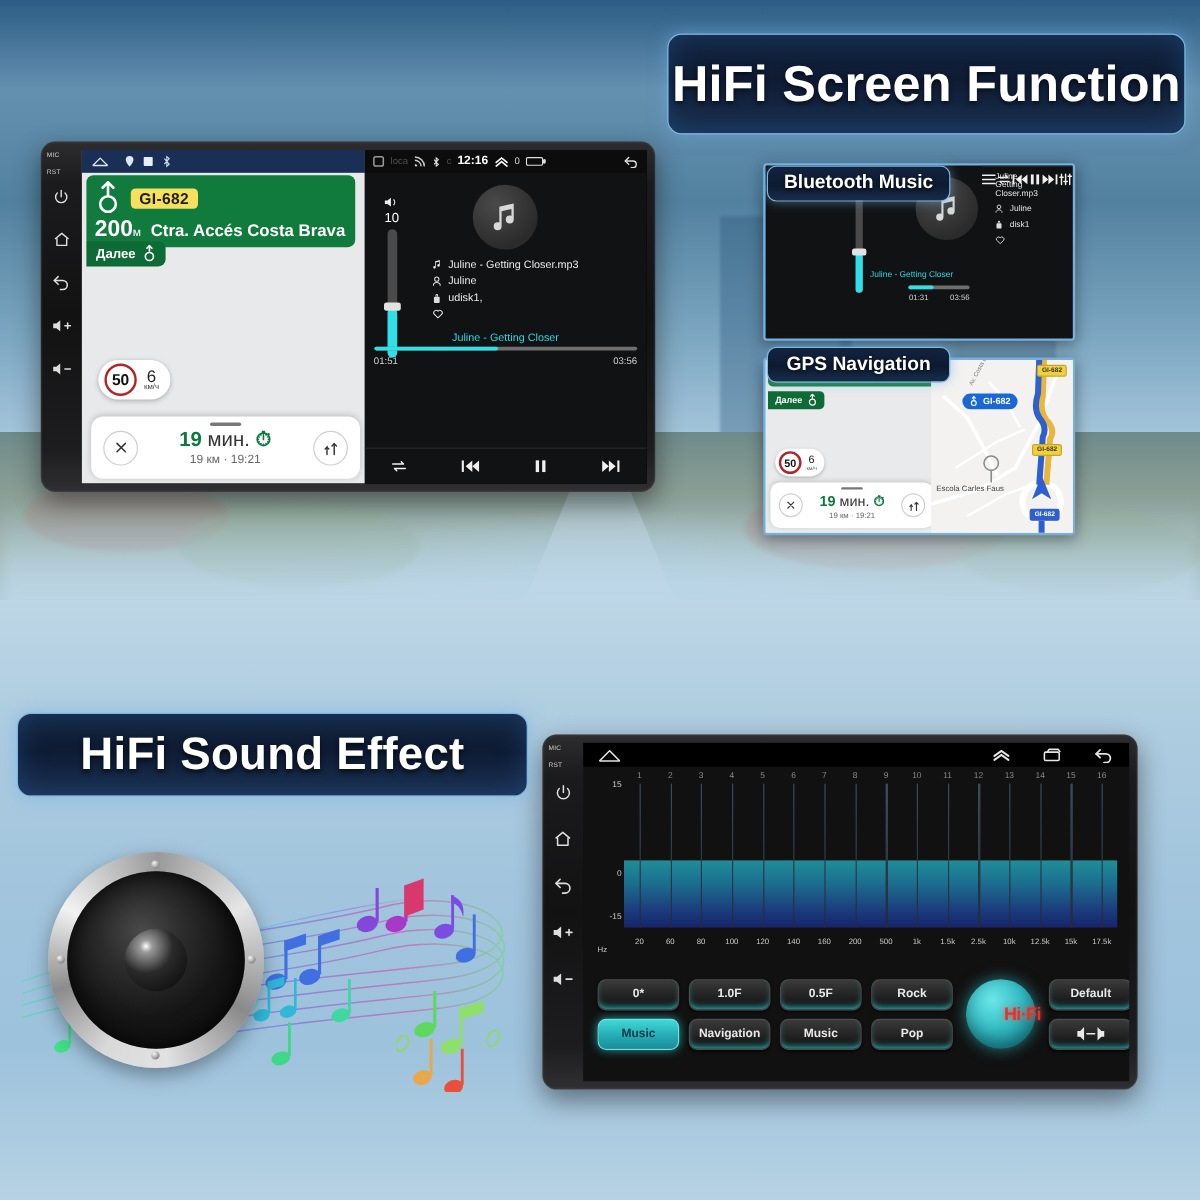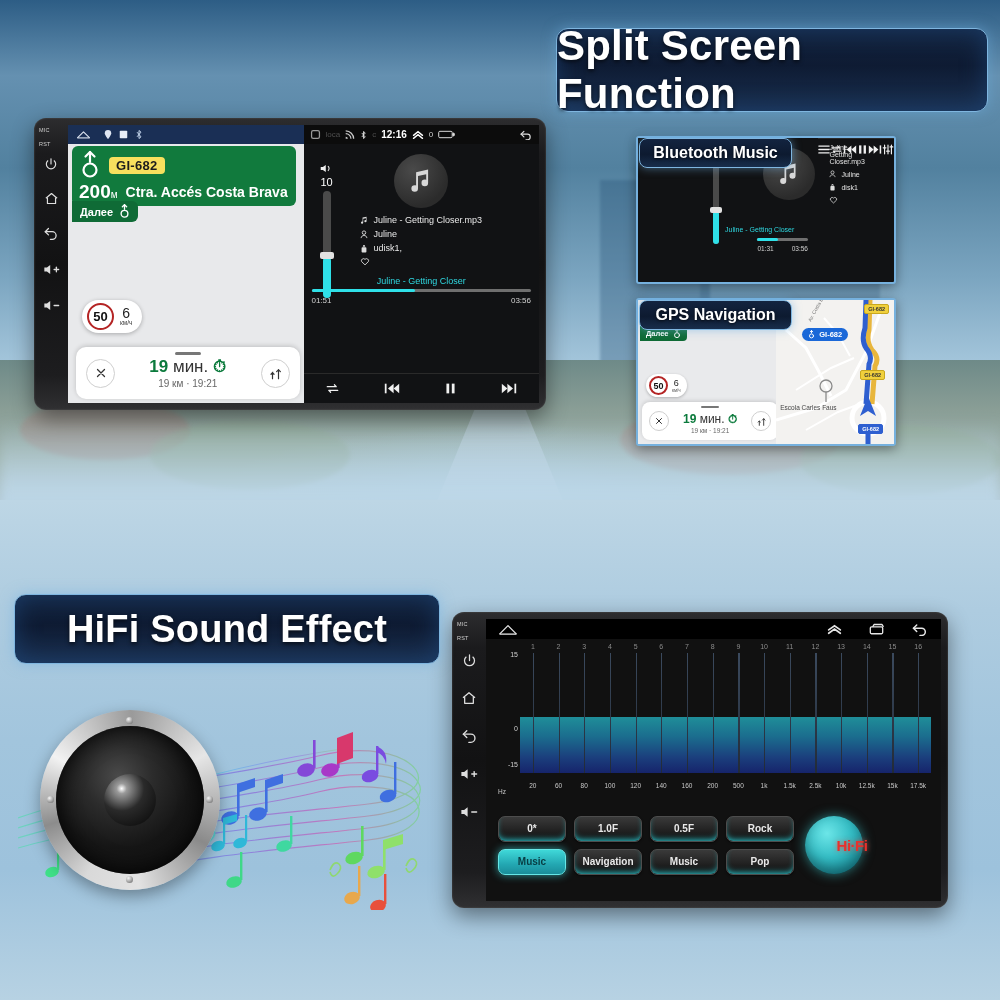--- a/index.html
+++ b/index.html
@@ -72,21 +72,21 @@
   .mini-banner {
     position:absolute; z-index:9;
     border-radius:8px;
     background: linear-gradient(180deg,#132440 0%,#0d1a30 55%,#182d4b 100%);
     border:1.5px solid #7fb6e0;
     box-shadow:0 0 10px rgba(110,175,225,.55);
     display:flex; align-items:center; justify-content:center;
   }
   .mini-banner span { color:#fff; font-weight:bold; font-size:16px; text-shadow:0 1px 3px rgba(0,0,0,.7); }
   #mini-bt { left:639px; top:138px; width:153px; height:30px; }
-  #mini-gps { left:639px; top:300px; width:153px; height:30px; }
+  #mini-gps { left:639px; top:289px; width:153px; height:30px; }
 
   
   .head-unit {
     position:absolute; z-index:5;
     background: linear-gradient(180deg,#2d2d2f 0%,#1b1b1d 12%,#121213 50%,#1d1d1f 88%,#303032 100%);
     border-radius:12px;
     box-shadow: 0 8px 22px rgba(0,0,0,.45), inset 0 0 2px #575757;
     display:flex;
   }
   .side-rail {
@@ -373,21 +373,21 @@
   <div class="bg-road"></div>
   <div class="bg-brush" style="left:20px;top:400px;width:170px;height:60px;background:#9f8b86;"></div>
   <div class="bg-brush" style="left:150px;top:420px;width:200px;height:70px;"></div>
   <div class="bg-brush" style="left:620px;top:405px;width:220px;height:70px;background:#9f8b86;"></div>
   <div class="bg-brush" style="left:800px;top:425px;width:200px;height:70px;"></div>
   <div class="bg-haze"></div>
   <div class="bg-lower"></div>
 </div>
 
 <div class="banner" id="banner-split">
-  <span>Split Screen Function</span>
+  <span>HiFi Screen Function</span>
 </div>
 
 <div class="head-unit" id="device-main">
   <div class="side-rail">
     <div class="rail-lab">MIC</div>
     <div class="rail-lab" style="margin-top:8px;">RST</div>
     <div class="rail-ico" style="margin-top:10px;">
       <svg width="14" height="14" viewBox="0 0 24 24" fill="none" stroke="#eee" stroke-width="2" stroke-linecap="round">
           <path d="M12 3v9"></path>
           <path d="M6.5 6.5a8 8 0 1 0 11 0"></path>
@@ -1125,15 +1125,29 @@
           <div class="eq-btn">0.5F</div>
           <div class="eq-btn">Rock</div>
           <div class="eq-btn active">Music</div>
           <div class="eq-btn">Navigation</div>
           <div class="eq-btn">Music</div>
           <div class="eq-btn">Pop</div>
         </div>
       <div class="hifi-knob">
         <span>Hi·Fi</span>
       </div>
+      <div class="eq-right">
+        <div class="eq-btn">Default</div>
+        <div class="eq-btn">
+          <span class="ico">
+            <svg width="24" height="13" viewBox="0 0 30 16" fill="#e9e9e9">
+                <path d="M1 5h3l4-4v14l-4-4H1z"></path>
+                <path d="M29 5h-3l-4-4v14l4-4h3z"></path>
+                <g stroke="#e9e9e9" stroke-width="1.6" stroke-linecap="round">
+                  <path d="M11 8h8"></path>
+                </g>
+              </svg>
+          </span>
+        </div>
+      </div>
     </div>
   </div>
 </div>
 
 </body></html>

